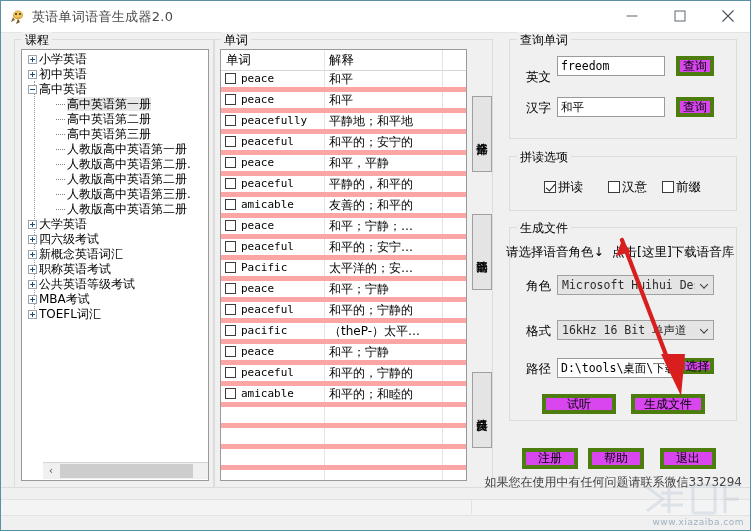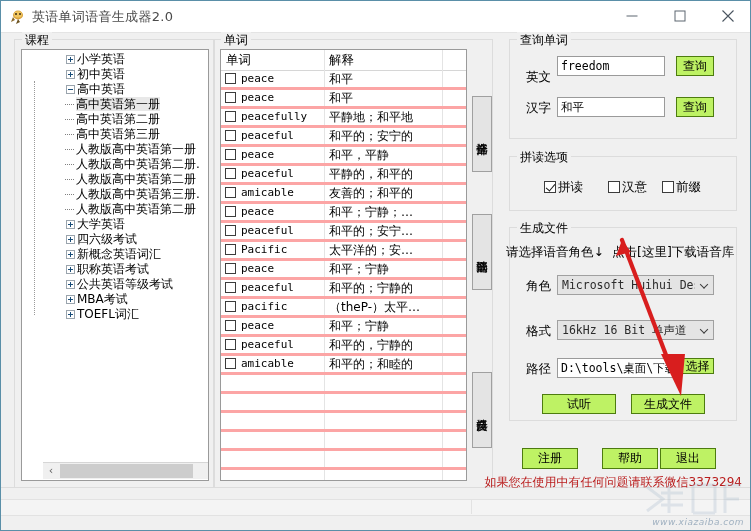--- a/index.html
+++ b/index.html
@@ -33,39 +33,39 @@
   .treebox{position:absolute;left:20px;top:48px;width:188px;height:432px;
            background:#fff;border:1px solid #9a9a9a;box-sizing:border-box;overflow:hidden;}
   .tnode{position:relative;height:15px;line-height:15px;white-space:nowrap;font-size:12px;}
   .tnode .tog{display:inline-block;width:9px;height:9px;border:1px solid #9aa4ad;
               background:#fff;box-sizing:border-box;position:relative;vertical-align:middle;
               margin-right:2px;}
   .tnode .tog:before{content:"";position:absolute;left:1px;top:3px;width:5px;height:1px;background:#1a4e7a;}
   .tnode .tog.plus:after{content:"";position:absolute;left:3px;top:1px;width:1px;height:5px;background:#1a4e7a;}
   .tnode .dots{display:inline-block;width:9px;height:1px;border-top:1px dotted #808080;
                vertical-align:middle;margin-right:2px;}
-  .lvl0{padding-left:6px;margin-left:38px;}
-  .lvl1{padding-left:15px;margin-left:28px;}
+  .lvl0{padding-left:6px;}
+  .lvl1{padding-left:34px;}
   .tnode .lab{vertical-align:middle;font-family:"DejaVu Sans",sans-serif;font-size:12px;}
   .tnode.sel .lab{background:#e8e8e8;}
   .vline{position:absolute;left:12px;top:31px;width:1px;height:234px;
          border-left:1px dotted #9a9a9a;}
   .hscroll{position:absolute;left:21px;bottom:1px;width:185px;height:16px;background:#f0f0f0;
            border-top:1px solid #d6d6d6;}
   .hscroll .arw{position:absolute;top:0;width:16px;height:16px;color:#606060;font-size:11px;
                 text-align:center;line-height:16px;font-family:"DejaVu Sans",sans-serif;}
   .hscroll .arwL{left:0;}
   .hscroll .thumb{position:absolute;left:17px;top:1px;width:133px;height:14px;background:#cdcdcd;}
 
   
   .gridbox{position:absolute;left:219px;top:48px;width:247px;height:432px;
            background:#fff;border:1px solid #9a9a9a;box-sizing:border-box;overflow:hidden;}
   .ghead{position:relative;height:20px;background:#fff;border-bottom:1px solid #d6d6d6;}
   .ghead .hc{position:absolute;top:2px;font-size:12.5px;color:#000;}
-  .grow{position:relative;height:16px;border-bottom:3px solid #fca5a5;}
+  .grow{position:relative;height:16px;border-bottom:5px solid #fca5a5;}
   .grow .cb{position:absolute;left:4px;top:2px;width:11px;height:11px;border:1px solid #3c3c3c;
             background:#fff;box-sizing:border-box;}
   .grow .w{position:absolute;left:20px;top:1px;font-family:"DejaVu Sans Mono",monospace;
            font-size:11px;letter-spacing:0;}
   .grow .m{position:absolute;left:108px;top:0px;font-size:12px;white-space:nowrap;
            font-family:"DejaVu Sans",sans-serif;}
   .gvsep{position:absolute;top:0;bottom:0;width:1px;background:#e4e4e4;}
 
   
   .vbtn{position:absolute;left:471px;width:20px;background:#e4e4e4;border:1px solid #a0a0a0;
@@ -76,21 +76,21 @@
              font-size:11.5px;line-height:12px;white-space:nowrap;
              font-family:"DejaVu Sans",sans-serif;}
 
   
   .lbl{position:absolute;font-size:12.5px;color:#000;white-space:nowrap;
        font-family:"DejaVu Sans",sans-serif;}
   .tbox{position:absolute;background:#fff;border:1px solid #9a9a9a;box-sizing:border-box;
         font-family:"DejaVu Sans Mono",monospace;font-size:11.5px;color:#000;
         padding:0 3px;line-height:normal;display:flex;align-items:center;overflow:hidden;
         white-space:nowrap;}
-  .btn{position:absolute;background:#bef264;border:1px solid #4d7c0f;box-sizing:border-box;
+  .btn{position:absolute;background:#d946ef;border:4px solid #4d7c0f;box-sizing:border-box;
        display:flex;align-items:center;justify-content:center;
        font-size:12px;color:#000;cursor:default;white-space:nowrap;
        font-family:Liberation Serif, serif;}
   .chk{position:absolute;font-size:12.5px;white-space:nowrap;font-family:"DejaVu Sans",sans-serif;}
   .chk .bx{display:inline-block;width:12px;height:12px;border:1px solid #3c3c3c;background:#fff;
            box-sizing:border-box;vertical-align:-2px;margin-right:2px;position:relative;}
   .chk .bx.on:after{content:"";position:absolute;left:3px;top:0px;width:4px;height:8px;
                     border:solid #1a1a1a;border-width:0 1.4px 1.4px 0;transform:rotate(40deg);}
   .combo{position:absolute;background:#e4e4e4;border:1px solid #a0a0a0;box-sizing:border-box;
          font-family:"DejaVu Sans Mono",monospace;font-size:11.5px;color:#2b2b2b;
@@ -99,28 +99,28 @@
   .combo .carat{position:absolute;right:5px;top:50%;transform:translateY(-50%);
                 width:7px;height:7px;}
   .combo .carat:before{content:"";position:absolute;left:0;top:0;width:5px;height:5px;
        border:solid #3c3c3c;border-width:0 1.2px 1.2px 0;transform:rotate(45deg);}
 
   .hint{position:absolute;font-size:12.5px;white-space:nowrap;font-family:"DejaVu Sans",sans-serif;}
 
   
   .statusline{position:absolute;left:0;bottom:0;width:749px;height:42px;background:#f0f0f0;
               border-top:1px solid #dcdcdc;}
-  .status-text{position:absolute;right:8px;top:-14px;font-size:12px;color:#b91c1c;
+  .status-text{position:absolute;right:8px;top:-14px;font-size:12px;color:#404040;
                white-space:nowrap;font-family:"DejaVu Sans",sans-serif;}
   .statusline .sbar{position:absolute;left:0;top:11px;width:749px;height:15px;
                     border-top:1px solid #e2e2e2;border-bottom:1px solid #e2e2e2;background:#f4f4f4;}
   .statusline .sdiv{position:absolute;left:470px;top:11px;width:1px;height:15px;background:#e2e2e2;}
   .watermark{position:absolute;right:4px;bottom:2px;opacity:.30;pointer-events:none;}
   .wm-url{position:absolute;right:6px;bottom:3px;font-size:9px;color:#9fb0c0;letter-spacing:.5px;
-          font-family:"DejaVu Sans",sans-serif;font-style:italic;}
+          font-family:"DejaVu Sans",sans-serif;}
 
   .arrow{position:absolute;left:600px;top:235px;pointer-events:none;}
 </style>
 </head>
 <body>
 
 <div id="app">
 
   <div class="titlebar">
     <div class="title-icon">
@@ -342,21 +342,21 @@
   </div>
 
   <div class="lbl" style="left:525px;top:360px;">路径</div>
   <div class="tbox" style="left:556px;top:357px;width:122px;height:20px;">D:\tools\桌面\下载吧</div>
   <div class="btn" style="left:680px;top:357px;width:33px;height:16px;">选择</div>
 
   <div class="btn" style="left:541px;top:393px;width:74px;height:20px;">试听</div>
   <div class="btn" style="left:630px;top:393px;width:74px;height:20px;">生成文件</div>
 
   <div class="btn" style="left:521px;top:447px;width:56px;height:21px;">注册</div>
-  <div class="btn" style="left:601px;top:447px;width:56px;height:21px;">帮助</div>
+  <div class="btn" style="left:587px;top:447px;width:56px;height:21px;">帮助</div>
   <div class="btn" style="left:659px;top:447px;width:56px;height:21px;">退出</div>
 
   <div class="arrow">
     <svg width="110" height="165" viewBox="0 0 110 165">
       <path d="M21 4 L70 132" stroke="#d81e1e" stroke-width="4.2" stroke-linecap="round" fill="none"></path>
       <path d="M60 118 L80 160 L84 118 Z" fill="#d81e1e"></path>
       <path d="M21 4 L15 20 L30 16 Z" fill="#d81e1e"></path>
     </svg>
   </div>
 

